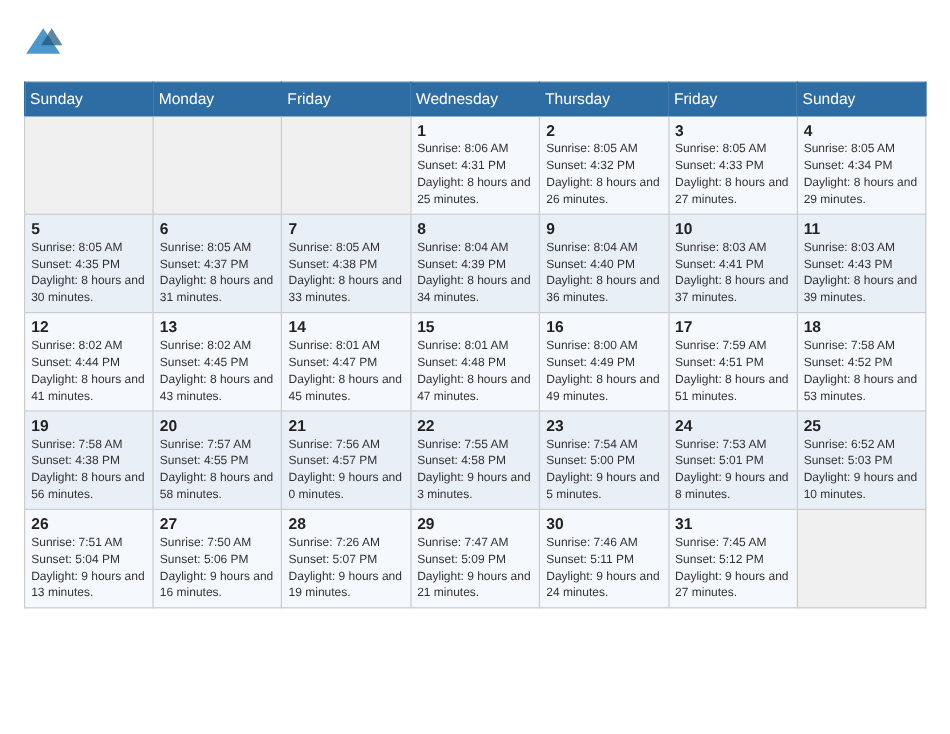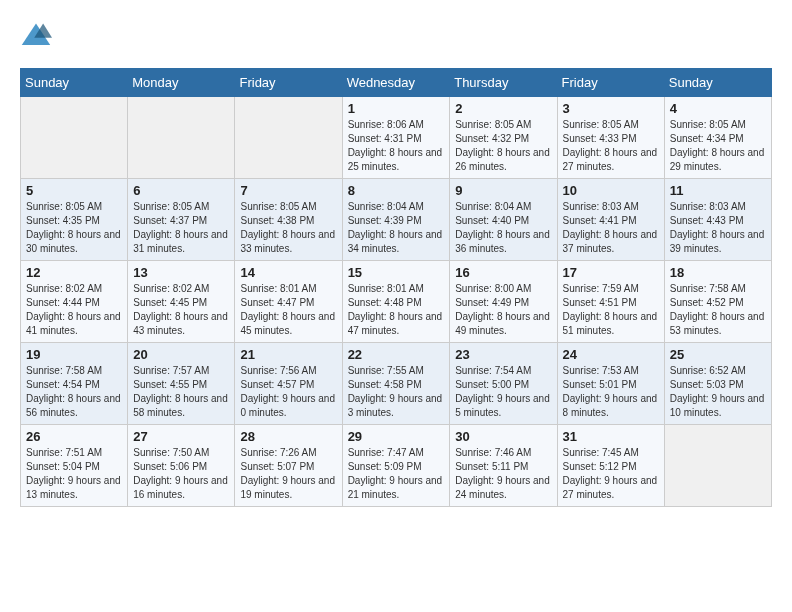--- a/index.html
+++ b/index.html
@@ -227,21 +227,21 @@
           <div class="day-number">18</div>
           <div class="day-info">Sunrise: 7:58 AM
 Sunset: 4:52 PM
 Daylight: 8 hours and 53 minutes.</div>
         </td>
       </tr>
       <tr>
         <td>
           <div class="day-number">19</div>
           <div class="day-info">Sunrise: 7:58 AM
-Sunset: 4:54 PM
+Sunset: 4:38 PM
 Daylight: 8 hours and 56 minutes.</div>
         </td>
         <td>
           <div class="day-number">20</div>
           <div class="day-info">Sunrise: 7:57 AM
 Sunset: 4:55 PM
 Daylight: 8 hours and 58 minutes.</div>
         </td>
         <td>
           <div class="day-number">21</div>

